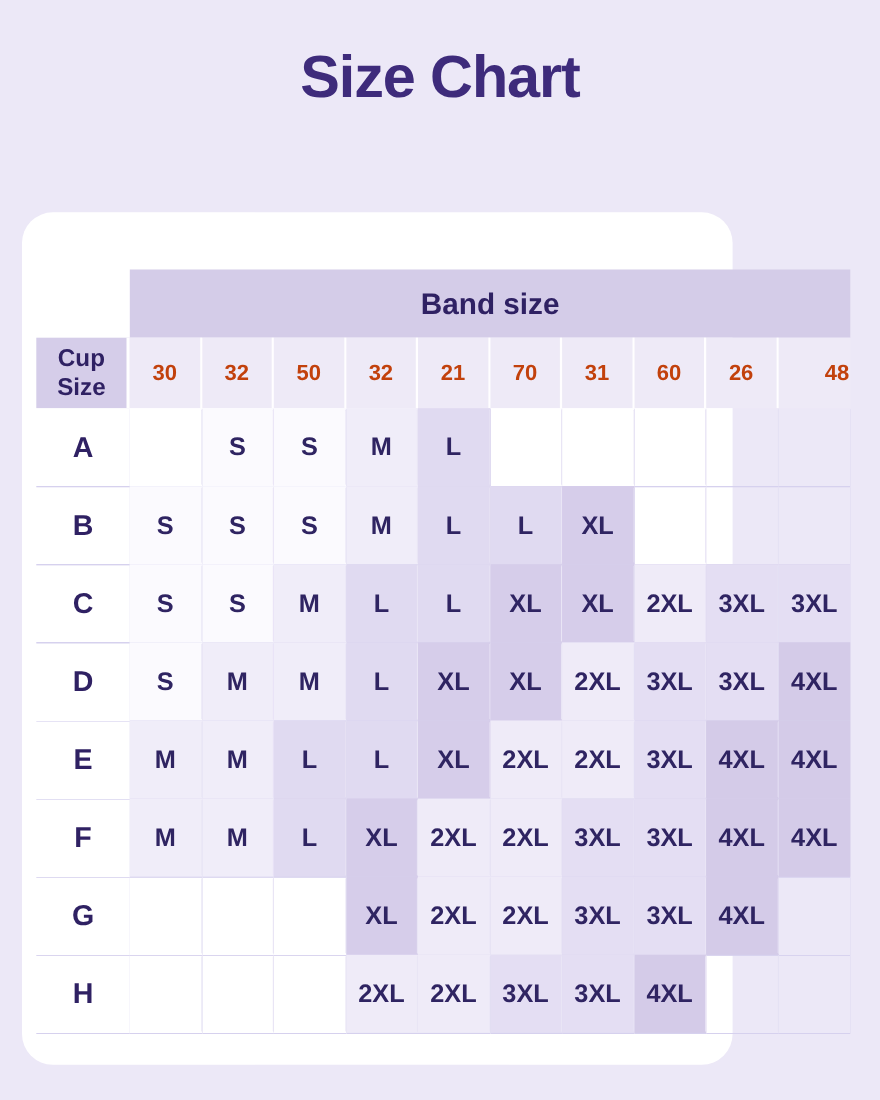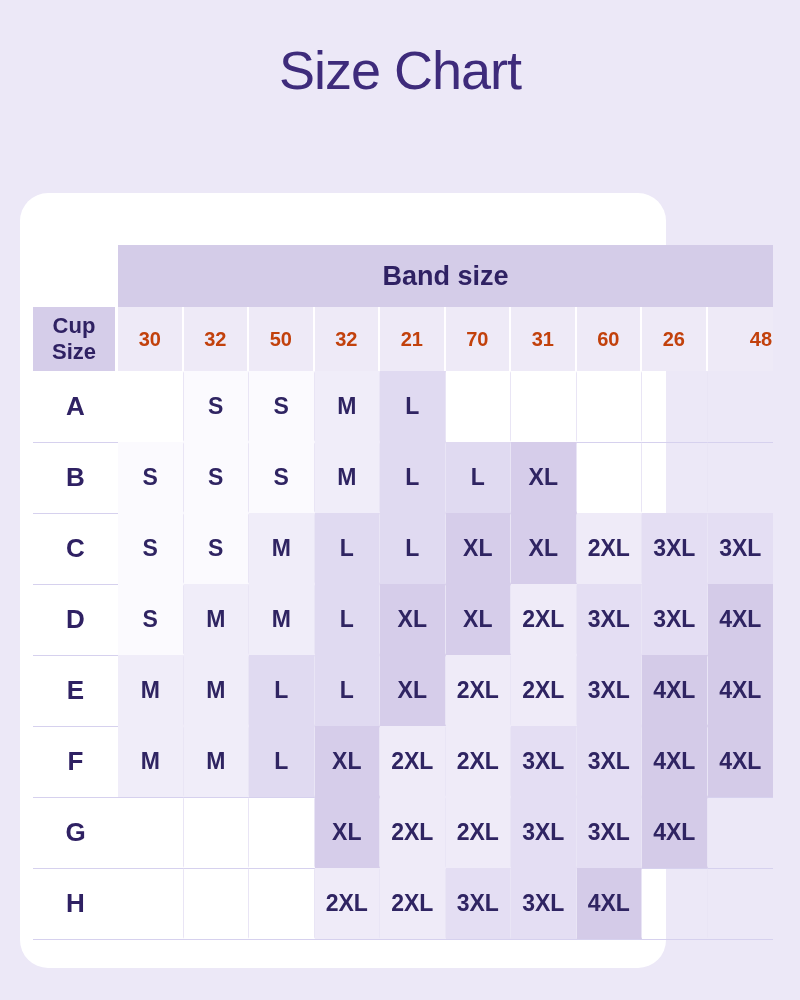--- a/index.html
+++ b/index.html
@@ -13,21 +13,21 @@
     font-family: "Liberation Sans", sans-serif;
     overflow: hidden;
     position: relative;
   }
   .page-header {
     text-align: center;
     padding-top: 42px;
   }
   .page-title {
     font-size: 54px;
-    font-weight: 400;
+    font-weight: 700;
     color: #3E2B7B;
     letter-spacing: -1px;
     line-height: 1.05;
     text-align: center;
   }
   .page-subtitle {
     margin-top: 9px;
     font-size: 23px;
     font-weight: 700;
     color: #463767;

